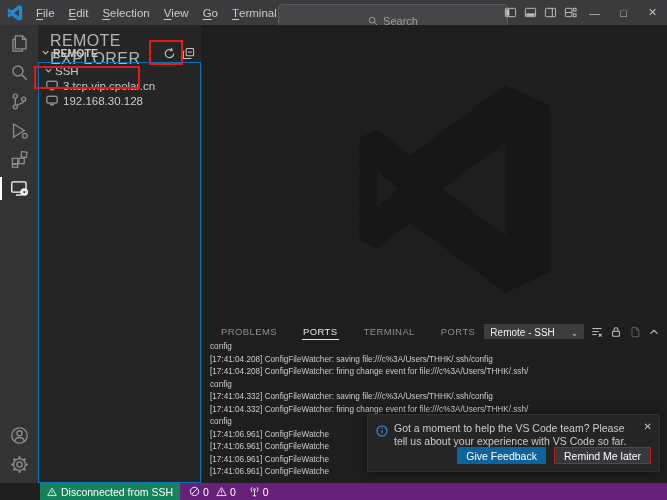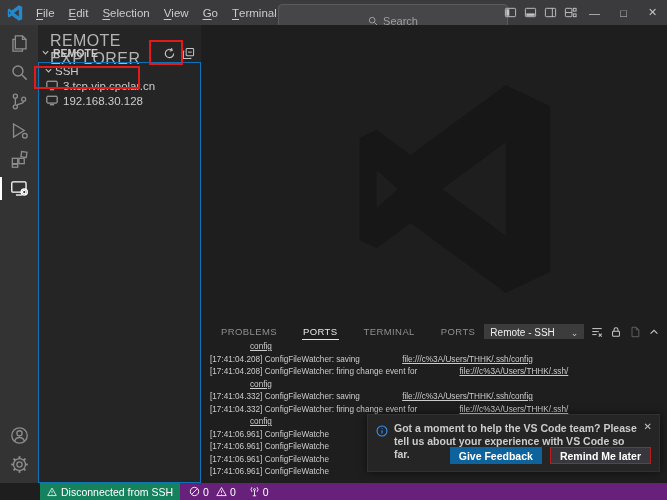--- a/index.html
+++ b/index.html
@@ -54,24 +54,24 @@
   .panel-tab{font-size:9.5px;letter-spacing:.4px;color:#8f8f8f;padding:0 9px;display:flex;align-items:center;height:100%;position:relative;}
   .panel-tab.active{color:#e7e7e7;}
   .panel-tab.active::after{content:"";position:absolute;left:8px;right:8px;bottom:1px;height:1px;background:#e7e7e7;}
   .panel-controls{margin-left:auto;display:flex;align-items:center;gap:7px;padding-right:8px;}
   .channel-select{width:100px;height:15px;background:#3c3c3c;border:1px solid #3c3c3c;color:#f0f0f0;font-size:10px;display:flex;align-items:flex-end;padding:0 5px;}
   .channel-select .chev{margin-left:auto;color:#c5c5c5;font-size:9px;}
   .panel-controls .p-icon{color:#c5c5c5;display:flex;}
   .panel-controls .p-icon.dim{opacity:.4;}
   .panel-controls svg{width:12px;height:12px;}
   .output-log{position:absolute;top:19px;left:9px;right:2px;bottom:0;font-family:"DejaVu Sans Mono",monospace;font-size:8.2px;line-height:12.5px;color:#cccccc;overflow:hidden;white-space:pre;}
-  .log-link{text-decoration:underline;text-underline-offset:1px;margin-left:40px;}
-
-  
-  .toast{position:absolute;right:7px;bottom:28px;width:293px;height:58px;background:#252526;border:1px solid #303032;box-shadow:0 0 8px rgba(0,0,0,.55);z-index:5;font-weight:bold;}
+  .log-link{text-underline-offset:1px;}
+
+  
+  .toast{position:absolute;right:7px;bottom:28px;width:293px;height:58px;background:#252526;border:1px solid #303032;box-shadow:0 0 8px rgba(0,0,0,.55);z-index:5;}
   .toast-body{display:flex;padding:7px 7px 0 8px;}
   .toast-info{flex:0 0 auto;margin-top:1px;color:var(--info);}
   .toast-msg{flex:1;font-size:10.5px;line-height:13px;color:#cccccc;padding:0 6px;}
   .toast-close{flex:0 0 auto;color:#c5c5c5;font-size:10px;line-height:10px;}
   .toast-btns{position:absolute;right:8px;bottom:7px;display:flex;gap:8px;}
   .toast-btn{height:17px;display:flex;align-items:center;padding:0 9px;font-size:10.5px;color:#ffffff;}
   .toast-btn.primary{background:var(--btn);}
   .toast-btn.secondary{background:#37373d;border:1px solid #b91c1c;}
 
   

